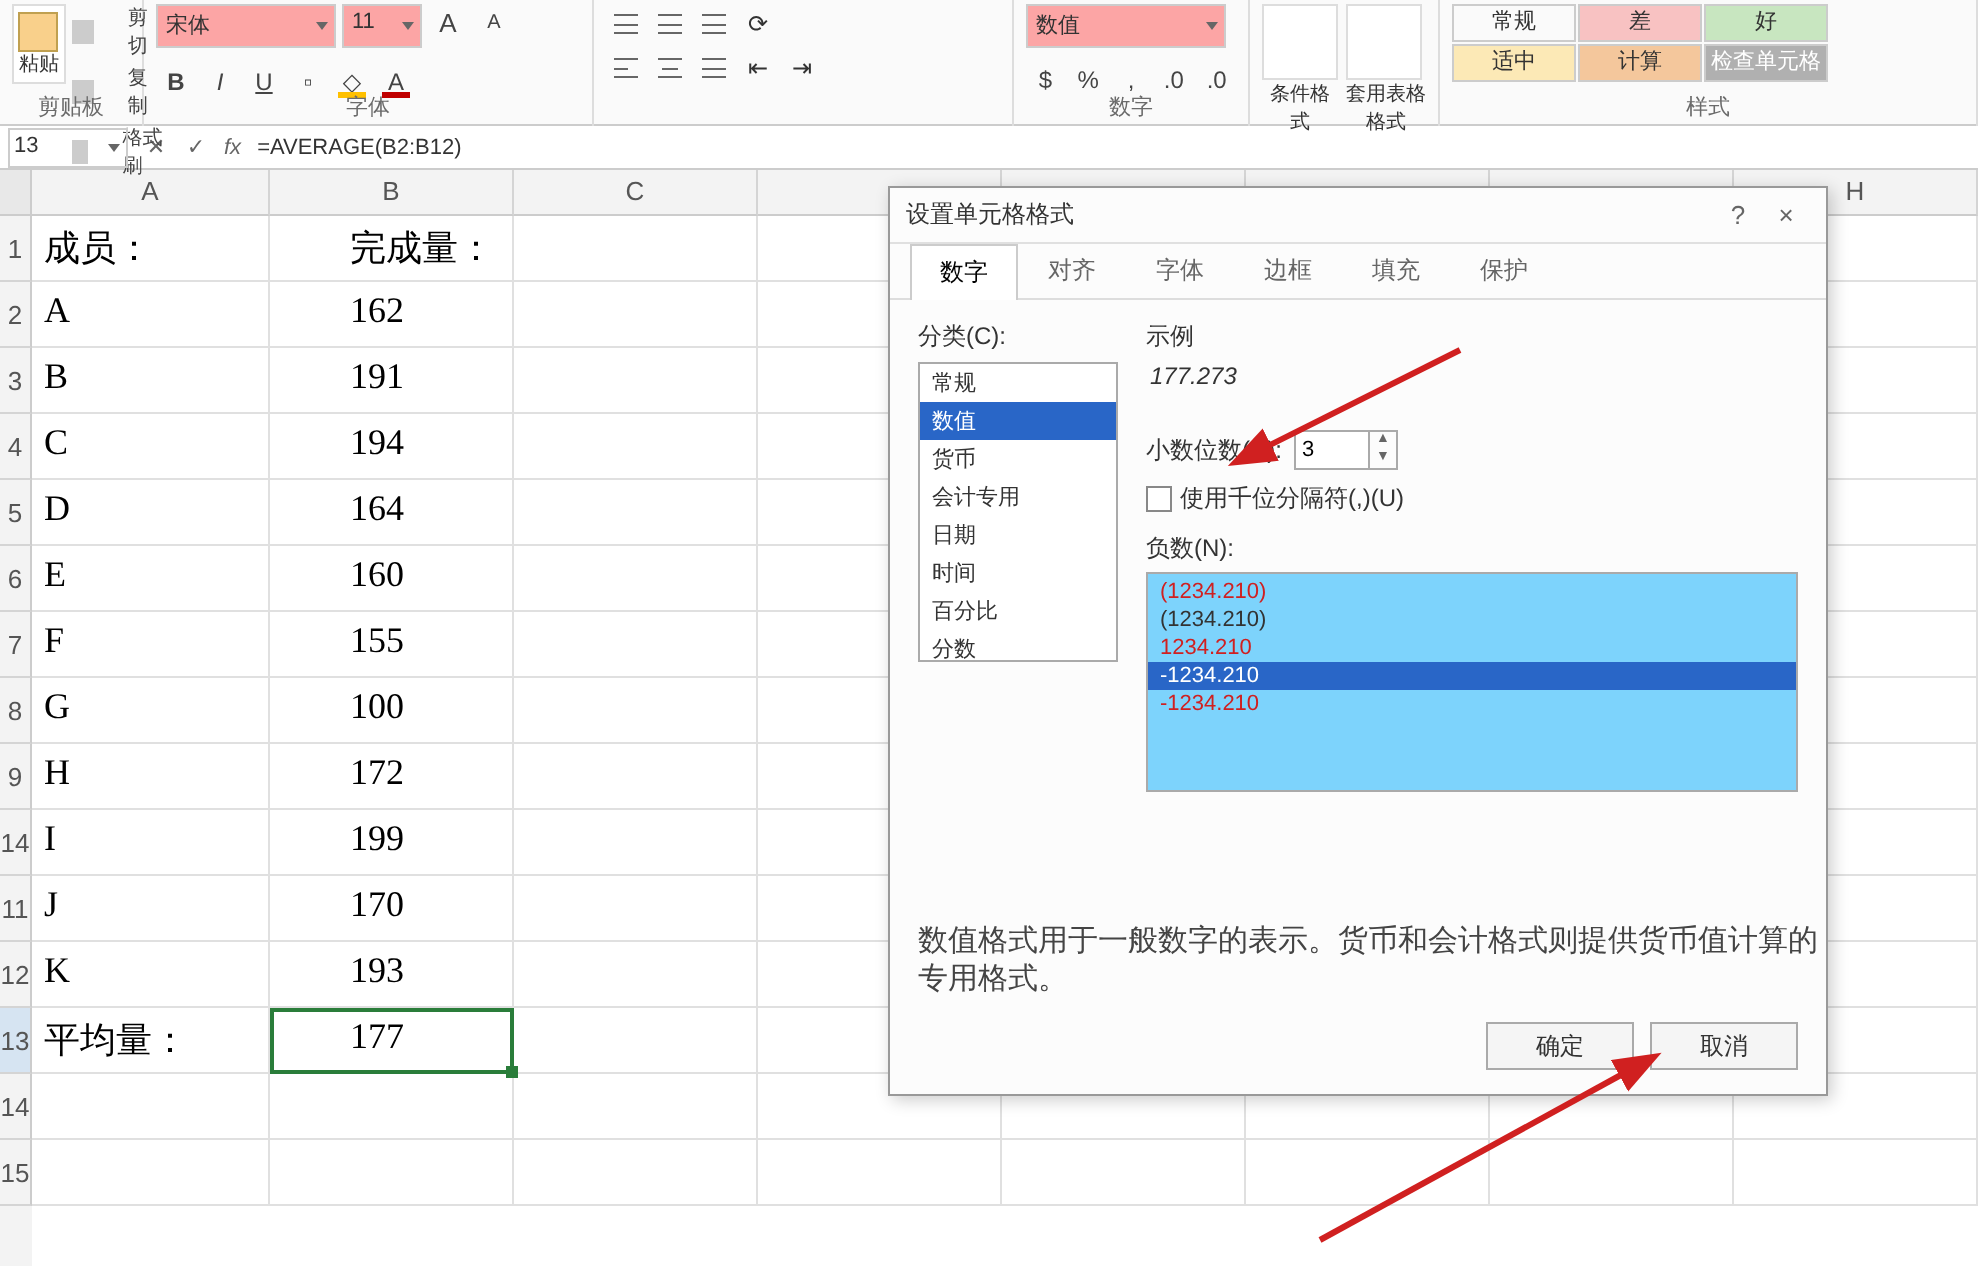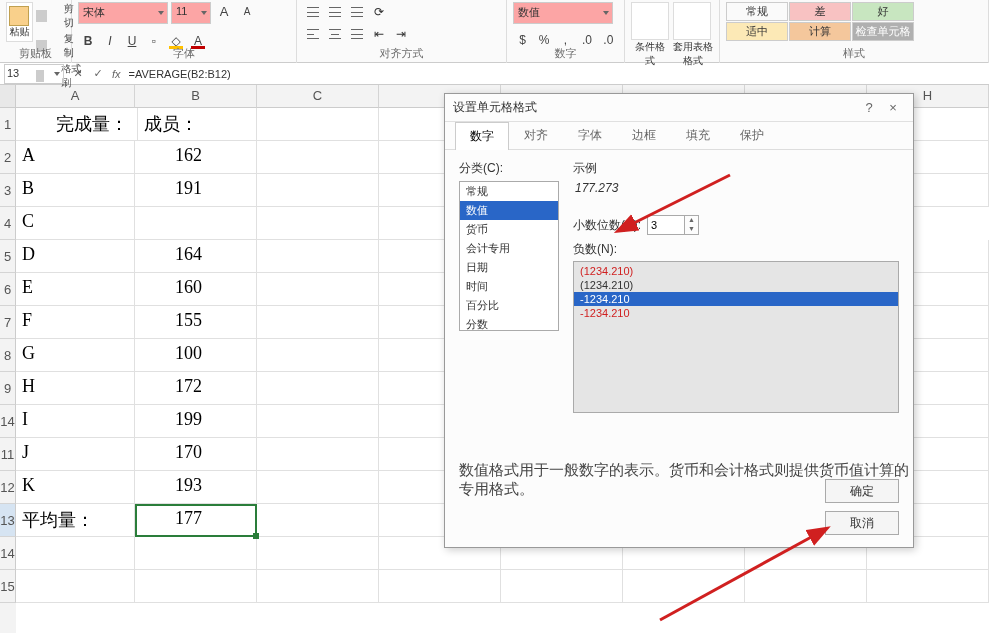--- a/index.html
+++ b/index.html
@@ -91,26 +91,26 @@
     .sample-label { color: #333; }
     .sample-val { padding: 4px 2px; font-size: 12px; font-style: italic; }
     .dec-row { display: flex; align-items: center; gap: 6px; margin-bottom: 6px; margin-top: 16px; }
     .spin { border: 1px solid #aaa; width: 52px; height: 20px; display: flex; }
     .spin input { width: 36px; border: none; padding: 0 3px; font-size: 11px; outline: none; }
     .spin-btns { width: 14px; display: flex; flex-direction: column; border-left: 1px solid #aaa; }
     .spin-btns div { flex:1; font-size: 7px; text-align: center; line-height: 8px; color: #666; }
     .chk-row { display: flex; align-items: center; gap: 4px; margin-bottom: 8px; }
     .chk { width: 13px; height: 13px; border: 1px solid #888; background: #fff; }
     .neg-label { margin-bottom: 3px; }
-    .neg-list { border: 1px solid #aaa; height: 152px; background: #e5e5e5; padding: 2px 0; }
+    .neg-list { border: 1px solid #aaa; height: 110px; background: #7dd3fc; padding: 2px 0; }
     .neg-item { padding: 1px 6px; font-size: 11px; }
     .neg-item.red { color: #d02020; }
     .neg-item.sel { background: #2966c7; color: #fff; }
     .dlg-note { position: absolute; left: 14px; bottom: 48px; font-size: 15px; color: #444; }
-    .dlg-btns { position: absolute; right: 14px; bottom: 12px; display: flex; gap: 8px; flex-direction: column; }
+    .dlg-btns { position: absolute; right: 14px; bottom: 12px; display: flex; gap: 8px; }
     .dbtn { width: 74px; height: 24px; border: 1px solid #aaa; background: #f5f5f5; font-size: 12px; text-align: center; line-height: 22px; }
     .dbtn.primary { position: relative; }
 
     
     .arrow { position: absolute; pointer-events: none; }
     .arrow svg { overflow: visible; }
   </style>
 </head>
 <body>
 
@@ -205,21 +205,20 @@
                 <span></span>
                 <span></span>
                 <span></span>
               </div>
             </div>
           <div class="abtn">⇤</div>
           <div class="abtn">⇥</div>
         </div>
       </div>
     </div>
-    <div class="rgroup-label">对齐方式</div>
   </div>
 
   <div class="rgroup" style="width:118px">
     <div class="rgroup-content" style="flex-direction:column;align-items:stretch">
       <div class="font-sel num-sel"><span>数值</span><span class="dd-caret"></span></div>
       <div class="num-btns">
         <div class="fbtn">$</div>
         <div class="fbtn">%</div>
         <div class="fbtn">,</div>
         <div class="fbtn">.0</div>
@@ -296,22 +295,22 @@
         <div class="ch b">B</div>
         <div class="ch c">C</div>
         <div class="ch rest"></div>
         <div class="ch rest"></div>
         <div class="ch rest"></div>
         <div class="ch rest"></div>
         <div class="ch rest">H</div>
       </div>
     <div class="cells" id="cells-slot">
         <div class="crow">
+    <div class="cell a">成员：</div>
     <div class="cell b">完成量：</div>
-    <div class="cell a">成员：</div>
     <div class="cell c"></div>
     <div class="cell rest"></div>
     <div class="cell rest"></div>
     <div class="cell rest"></div>
     <div class="cell rest"></div>
     <div class="cell rest"></div>
   </div>
         <div class="crow">
     <div class="cell a">A</div>
     <div class="cell b">162</div>
@@ -327,20 +326,21 @@
     <div class="cell b">191</div>
     <div class="cell c"></div>
     <div class="cell rest"></div>
     <div class="cell rest"></div>
     <div class="cell rest"></div>
     <div class="cell rest"></div>
     <div class="cell rest"></div>
   </div>
         <div class="crow">
     <div class="cell a">C</div>
+    <div class="cell b">194</div>
     <div class="cell c"></div>
     <div class="cell rest"></div>
     <div class="cell rest"></div>
     <div class="cell rest"></div>
     <div class="cell rest"></div>
     <div class="cell rest"></div>
   </div>
         <div class="crow">
     <div class="cell a">D</div>
     <div class="cell b">164</div>
@@ -491,24 +491,29 @@
       <div class="dec-row">
         <span>小数位数(D):</span>
         <div class="spin">
           <input value="3" style="">
           <div class="spin-btns">
               <div>▲</div>
               <div>▼</div>
             </div>
         </div>
       </div>
+      <div class="chk-row">
+        <div class="chk"></div>
+        <span>使用千位分隔符(,)(U)</span>
+      </div>
       <div class="neg-label">负数(N):</div>
       <div class="neg-list" id="neg-list-slot">
           <div class="neg-item red">(1234.210)</div>
           <div class="neg-item">(1234.210)</div>
+          <div class="neg-item red">1234.210</div>
           <div class="neg-item sel">-1234.210</div>
           <div class="neg-item red">-1234.210</div>
         </div>
     </div>
   </div>
   <div class="dlg-note">数值格式用于一般数字的表示。货币和会计格式则提供货币值计算的专用格式。</div>
   <div class="dlg-btns">
     <div class="dbtn primary">确定</div>
     <div class="dbtn">取消</div>
   </div>

